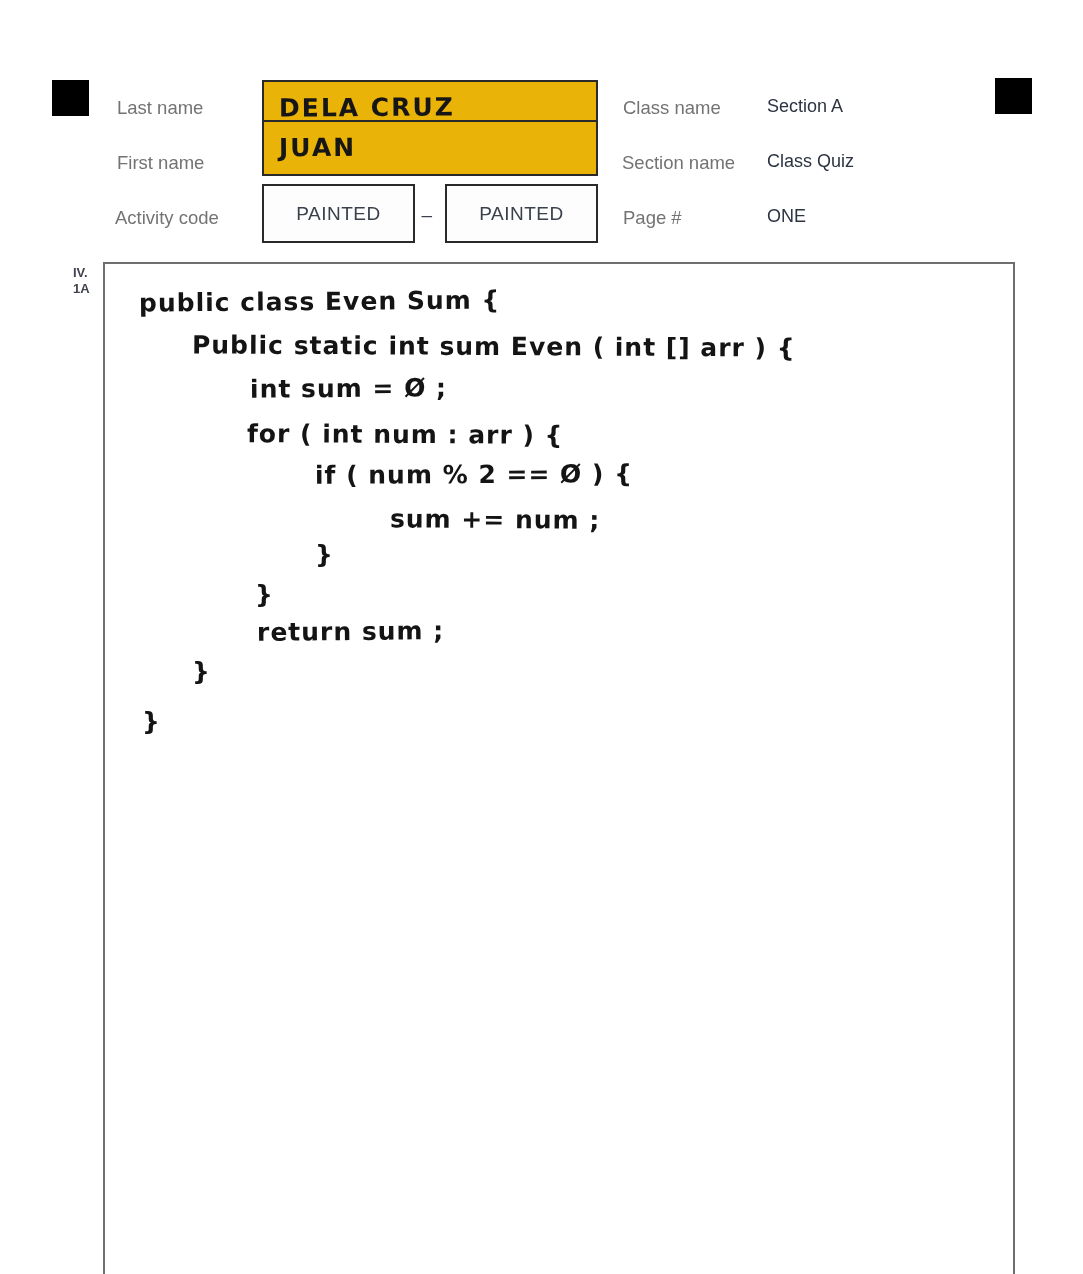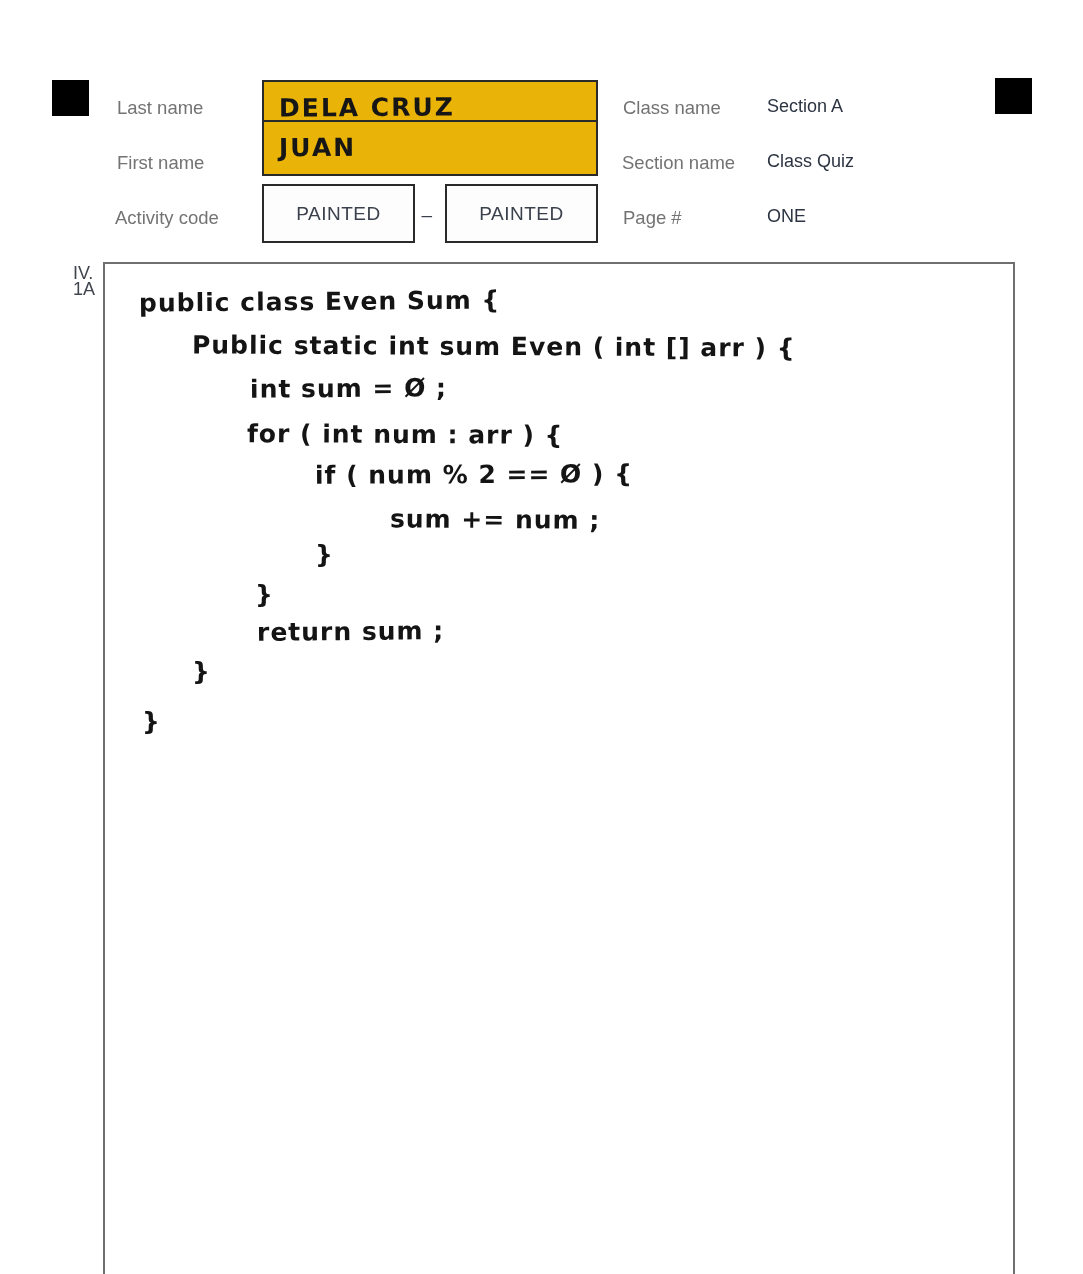--- a/index.html
+++ b/index.html
@@ -110,24 +110,25 @@
     font-size: 25px;
     letter-spacing: 2px;
     white-space: nowrap;
     transform: rotate(-0.4deg);
   }
 
   .question-label {
     position: absolute;
     left: 73px;
     top: 265px;
-    font-size: 18px;
+    font-size: 13px;
     line-height: 16px;
     color: #3f444d;
     text-align: left;
+    font-weight: bold;
   }
 
   .answer-box {
     position: absolute;
     left: 103px;
     top: 262px;
     width: 912px;
     height: 1020px;
     box-sizing: border-box;
     border: 2px solid #6f6f6f;

